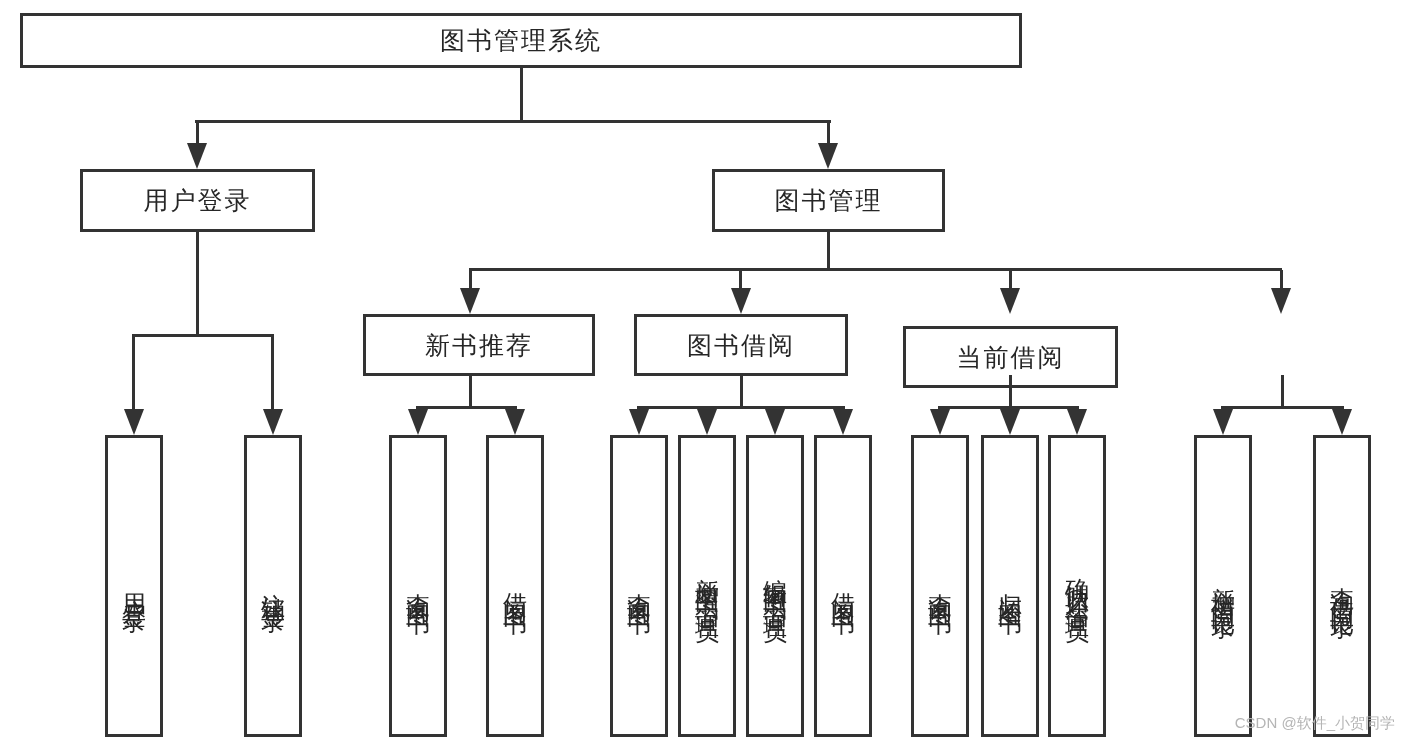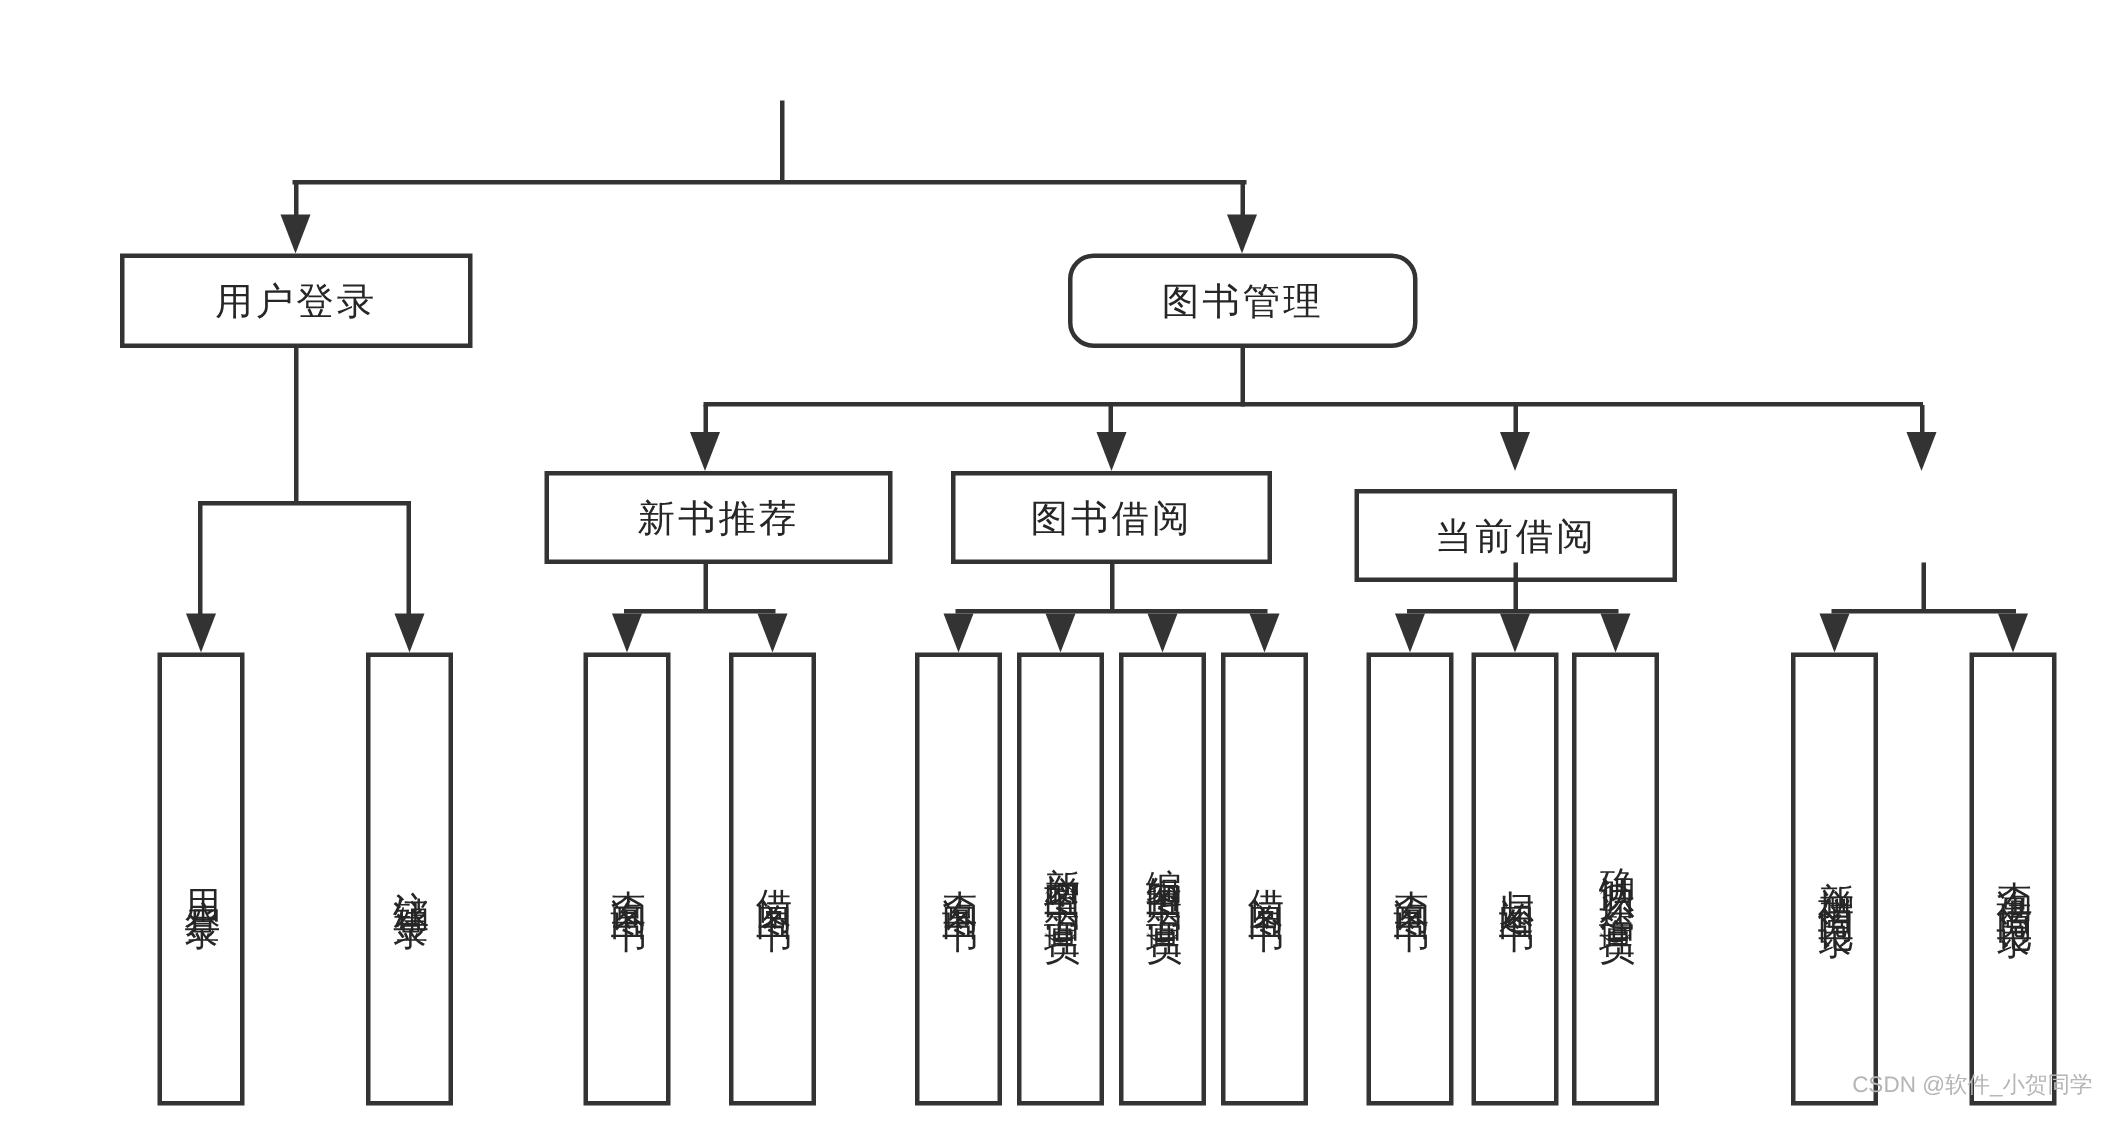--- a/index.html
+++ b/index.html
@@ -63,32 +63,35 @@
     color: var(--watermark);
     white-space: nowrap;
     z-index: 5;
   }
 </style>
 </head>
 <body>
 
 <div class="canvas">
 
+  <div class="box h" style="left:20px; top:13px; width:1002px; height:55px;">
+    <span>图书管理系统</span>
+  </div>
 
   <div class="vl" style="left:520px; top:67px; height:54px;"></div>
   <div class="hl" style="left:195px; top:120px; width:636px;"></div>
   <div class="vl" style="left:196px; top:121px; height:26px;"></div>
   <div class="vl" style="left:827px; top:121px; height:26px;"></div>
   <div class="arrow" style="left:187px; top:143px;"></div>
   <div class="arrow" style="left:818px; top:143px;"></div>
 
   <div class="box h" style="left:80px; top:169px; width:235px; height:63px;">
     <span>用户登录</span>
   </div>
-  <div class="box h" style="left:712px; top:169px; width:233px; height:63px;border-radius:17px;">
+  <div class="box h" style="left:712px; top:169px; width:233px; height:63px;">
     <span>图书管理</span>
   </div>
 
   <div class="vl" style="left:196px; top:231px; height:105px;"></div>
   <div class="hl" style="left:132px; top:334px; width:142px;"></div>
   <div class="vl" style="left:132px; top:336px; height:76px;"></div>
   <div class="vl" style="left:271px; top:336px; height:76px;"></div>
   <div class="arrow" style="left:124px; top:409px;"></div>
   <div class="arrow" style="left:263px; top:409px;"></div>
 

